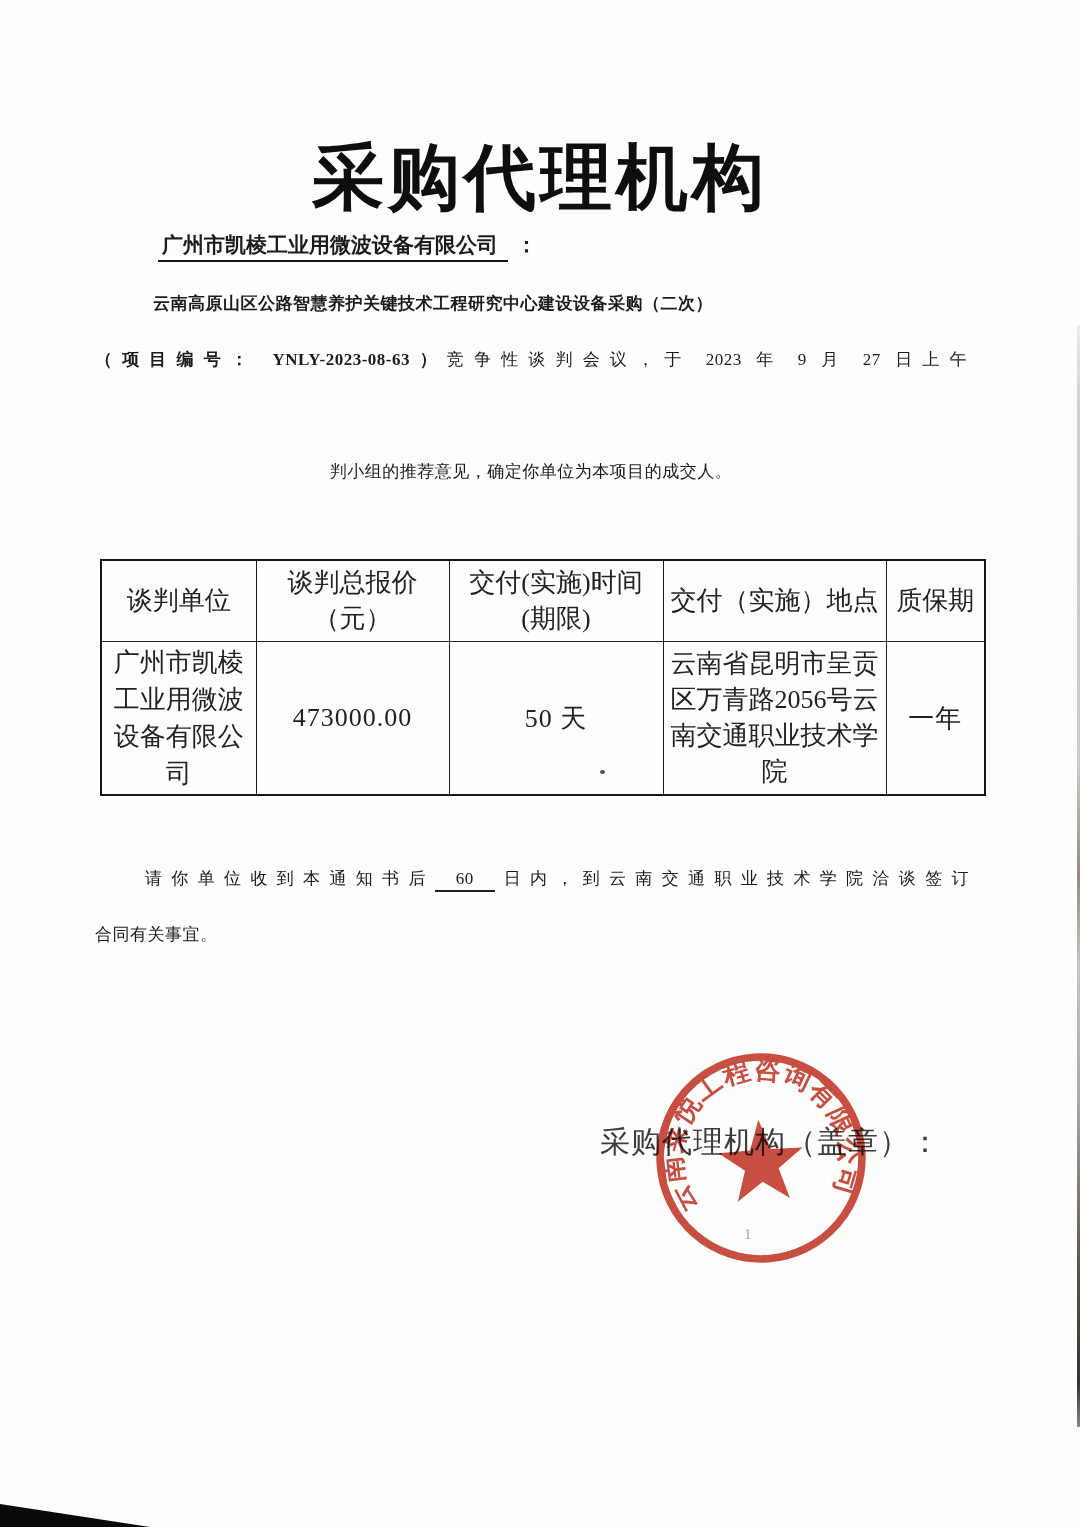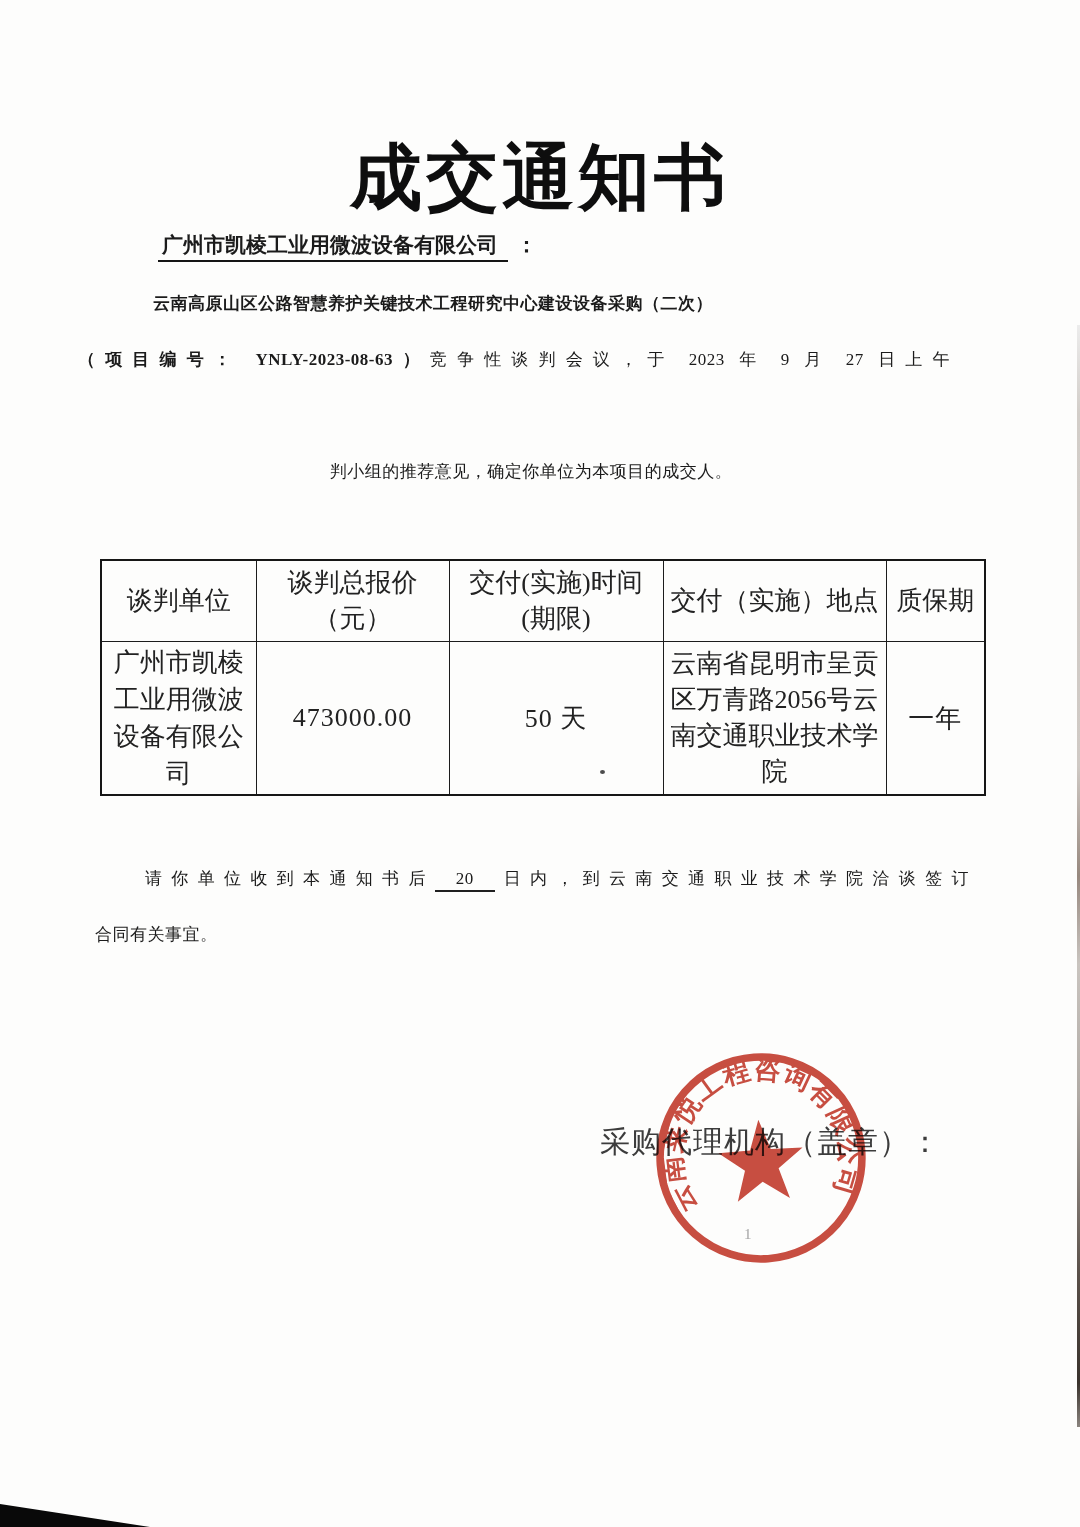--- a/index.html
+++ b/index.html
@@ -35,21 +35,21 @@
     line-height:1.25;
     letter-spacing:0.5px;
     white-space:nowrap;
   }
   .just{
     white-space:normal;
     text-align:justify;
     text-align-last:justify;
   }
   .b1{top:293px;left:153px;width:815px;font-weight:bold;}
-  .b2{top:349px;left:78px;width:872px;}
+  .b2{top:349px;left:95px;width:872px;}
   .b2 .seg-bold{font-weight:bold;}
   .b3{top:405px;left:95px;width:872px;}
   .b4{top:461px;left:95px;width:872px;text-align:center;}
 
   table.award{
     position:absolute;
     top:559px;left:100px;
     width:884px;
     border-collapse:collapse;
     table-layout:fixed;
@@ -112,21 +112,21 @@
     background:#090909;
     -webkit-clip-path:polygon(0 0,0 100%,100% 100%);
     clip-path:polygon(0 0,0 100%,100% 100%);
   }
 </style>
 </head>
 <body>
 
 <div class="page">
 
-  <div class="abs doc-title">成交通知书</div>
+  <div class="abs doc-title">采购代理机构</div>
 
   <div class="abs addressee">
     <span class="uline">广州市凯棱工业用微波设备有限公司</span><span class="colon">：</span>
   </div>
 
   <div class="abs bodyline b1">云南高原山区公路智慧养护关键技术工程研究中心建设设备采购（二次）</div>
 
   <div class="abs bodyline just b2">
     <span class="seg-bold">（项目编号： YNLY-2023-08-63）</span><span>竞争性谈判会议，于 2023 年 9 月 27 日上午</span>
   </div>
@@ -156,21 +156,21 @@
       <td class="bd cell-unit">广州市凯棱工业用微波设备有限公司</td>
       <td class="bd cell-price">473000.00</td>
       <td class="bd cell-time">50 天</td>
       <td class="bd cell-place">云南省昆明市呈贡区万青路2056号云南交通职业技术学院</td>
       <td class="bd cell-warranty">一年</td>
     </tr>
   </tbody>
     </table>
 
   <div class="abs bodyline just c1">
-    <span>请你单位收到本通知书后</span><span class="blank-30">20</span><span>日内，到云南交通职业技术学院洽谈签订</span>
+    <span>请你单位收到本通知书后</span><span class="blank-30">60</span><span>日内，到云南交通职业技术学院洽谈签订</span>
   </div>
   <div class="abs bodyline c2">合同有关事宜。</div>
 
   <div class="abs sig-line sig-agency">采购代理机构（盖章）：</div>
 
   <svg class="abs stamp" viewBox="0 0 220 220" xmlns="http://www.w3.org/2000/svg">
     <circle cx="110" cy="110" r="100" fill="none" stroke="#c23527" stroke-width="7.5"></circle>
     <polygon points="110,72 120.3,101.8 151.8,102.4 126.7,121.4 135.9,151.6 110,133.6 84.1,151.6 93.3,121.4 68.2,102.4 99.7,101.8" fill="#c23527"></polygon>
     <defs>
       <path id="sealTextArc" d="M 45.3 155.3 A 79 79 0 1 1 174.7 155.3" fill="none"></path>

